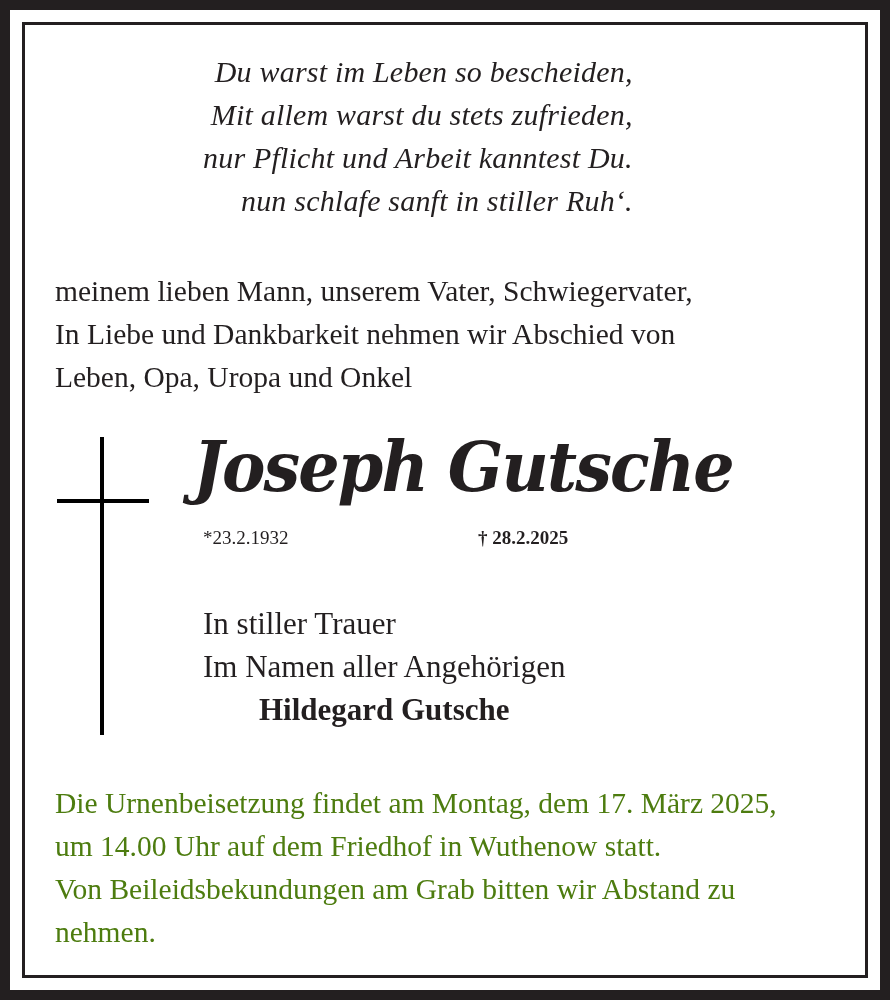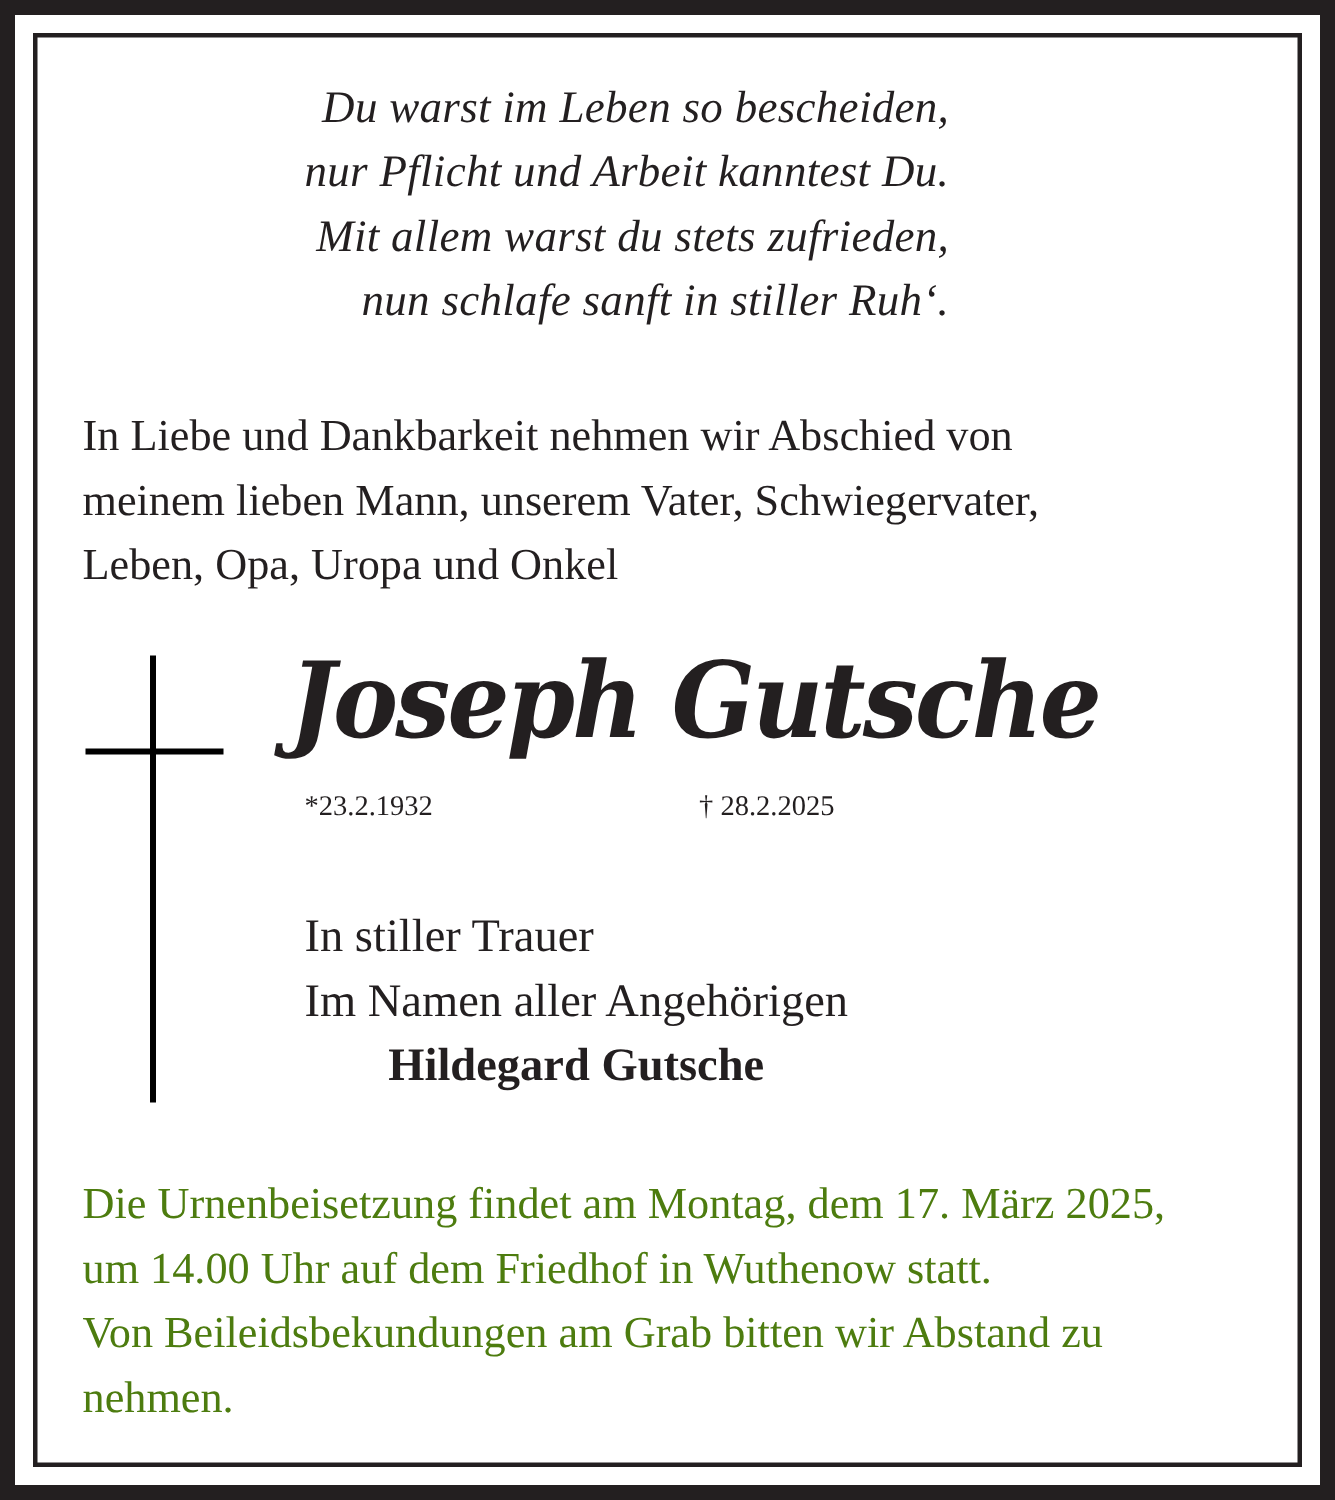--- a/index.html
+++ b/index.html
@@ -31,21 +31,21 @@
       font-style: italic; font-weight: bold; font-size: 70px; line-height: 90px;
       color: #231f20; letter-spacing: -2px; white-space: nowrap;
       transform: scaleX(0.93); transform-origin: left center;
     }
     .dates {
       position: absolute; top: 520px; height: 36px;
       font-family: "Liberation Serif", "DejaVu Serif", serif;
       font-size: 19px; line-height: 36px; color: #231f20; white-space: nowrap;
     }
     .birth { left: 203px; }
-    .death { left: 466px; }
+    .death { left: 478px; font-weight: bold; }
     .cross-v {
       position: absolute; left: 100px; top: 437px; width: 4px; height: 298px; background: #000000;
     }
     .cross-h {
       position: absolute; left: 57px; top: 499px; width: 92px; height: 4px; background: #000000;
     }
     .signoff {
       position: absolute; left: 203px; top: 602px;
       font-family: "Liberation Serif", "DejaVu Serif", serif;
       font-size: 31px; line-height: 43px; color: #231f20; white-space: nowrap;
@@ -59,28 +59,28 @@
   </style>
 </head>
 <body>
 
 <div class="frame-outer">
   <div class="frame-inner"></div>
 </div>
 
 <div class="poem">
   <div>Du warst im Leben so bescheiden,</div>
+  <div>Mit allem warst du stets zufrieden,</div>
   <div>nur Pflicht und Arbeit kanntest Du.</div>
-  <div>Mit allem warst du stets zufrieden,</div>
   <div>nun schlafe sanft in stiller Ruh‘.</div>
 </div>
 
 <div class="intro">
+  <div>meinem lieben Mann, unserem Vater, Schwiegervater,</div>
   <div>In Liebe und Dankbarkeit nehmen wir Abschied von</div>
-  <div>meinem lieben Mann, unserem Vater, Schwiegervater,</div>
   <div>Leben, Opa, Uropa und Onkel</div>
 </div>
 
 <div class="cross-v"></div>
 <div class="cross-h"></div>
 
 <div class="name">Joseph Gutsche</div>
 
 <div class="dates birth">*23.2.1932</div>
 <div class="dates death">† 28.2.2025</div>

